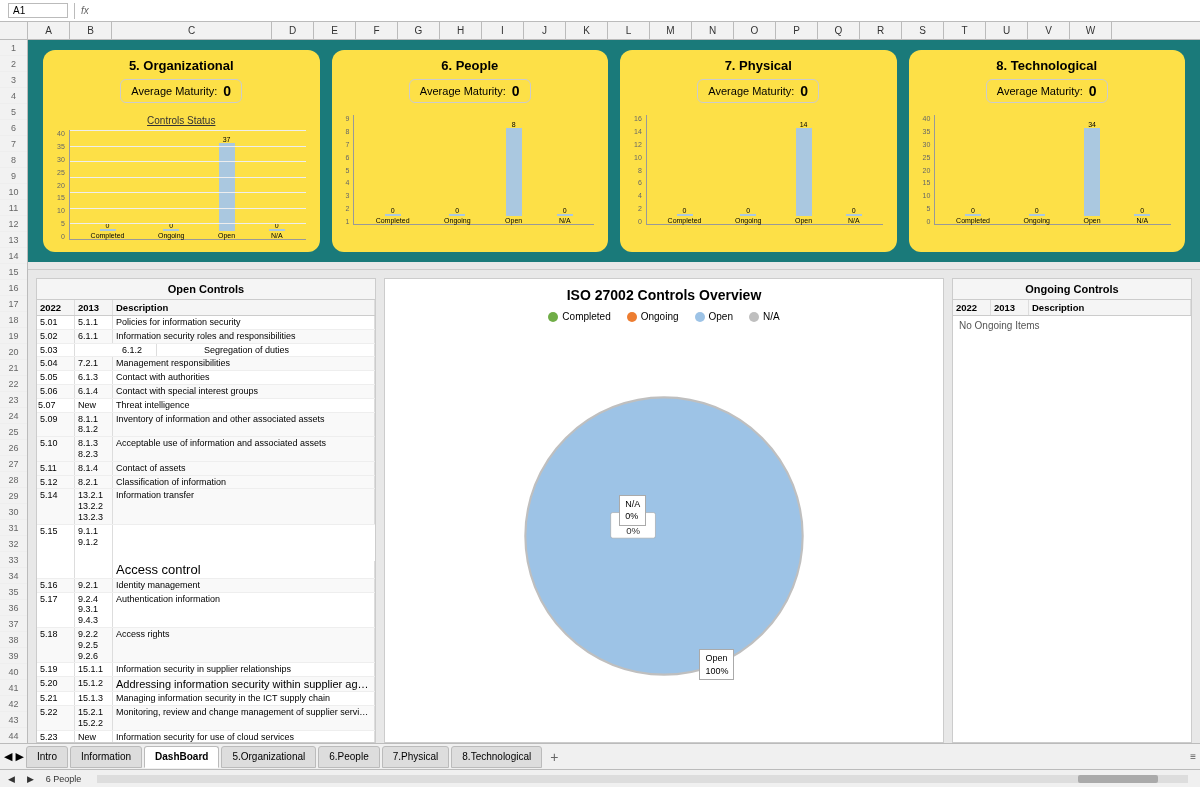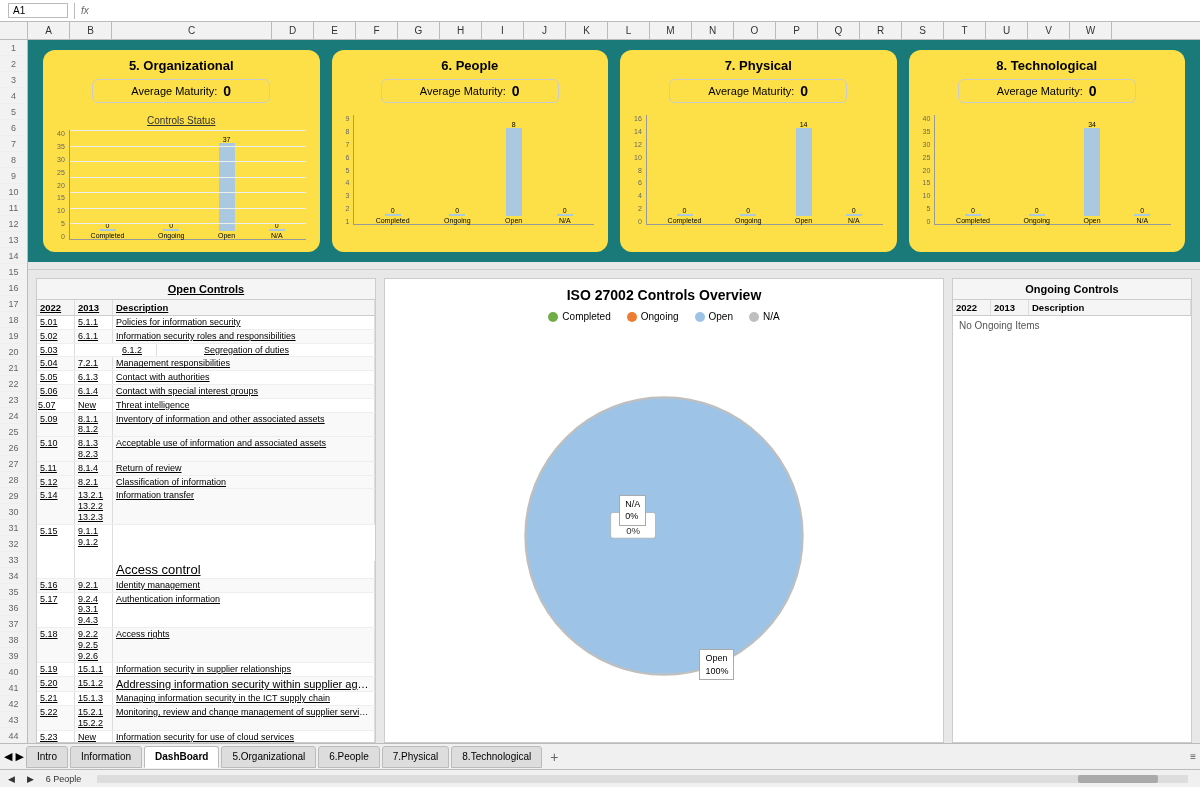--- a/index.html
+++ b/index.html
@@ -79,21 +79,21 @@
     }
 
     .card-maturity {
       display: flex;
       align-items: center;
       justify-content: center;
       border: 1px solid #ccc;
       border-radius: 6px;
       padding: 3px 8px;
       margin: 0 auto 8px;
-      width: 178px;
+      width: 122px;
       font-size: 11px;
       gap: 6px;
     }
     .card-maturity-value {
       font-weight: bold;
       font-size: 14px;
     }
 
     .chart-area {
       flex: 1;
@@ -117,21 +117,20 @@
 
     
     .open-controls {
       width: 340px;
       flex-shrink: 0;
       background: white;
       border: 1px solid #ccc;
       margin: 8px 4px 0 8px;
       overflow: hidden;
       font-size: 9.5px;
-      text-decoration: underline;
     }
     .section-title {
       text-align: center;
       font-weight: bold;
       font-size: 11px;
       padding: 4px;
       background: #f5f5f5;
       border-bottom: 1px solid #ccc;
     }
     .controls-header {
@@ -683,21 +682,21 @@
                 </div>
                 <div class="controls-row" style="display: grid; grid-template-columns: 38px 38px 1fr; border-bottom: 1px solid rgb(238, 238, 238); background: rgb(249, 249, 249);">
                   <div style="padding: 1px 3px; border-right: 1px solid rgb(221, 221, 221); font-size: 9px;">5.10</div>
                   <div style="padding: 1px 3px; border-right: 1px solid rgb(221, 221, 221); font-size: 9px; white-space: pre-line; line-height: 1.2;">8.1.3
 8.2.3</div>
                   <div style="padding: 1px 3px; font-size: 9px; overflow: hidden; text-overflow: ellipsis; white-space: nowrap;">Acceptable use of information and associated assets</div>
                 </div>
                 <div class="controls-row" style="display: grid; grid-template-columns: 38px 38px 1fr; border-bottom: 1px solid rgb(238, 238, 238);">
                   <div style="padding: 1px 3px; border-right: 1px solid rgb(221, 221, 221); font-size: 9px;">5.11</div>
                   <div style="padding: 1px 3px; border-right: 1px solid rgb(221, 221, 221); font-size: 9px; white-space: pre-line; line-height: 1.2;">8.1.4</div>
-                  <div style="padding: 1px 3px; font-size: 9px; overflow: hidden; text-overflow: ellipsis; white-space: nowrap;">Return of review</div>
+                  <div style="padding: 1px 3px; font-size: 9px; overflow: hidden; text-overflow: ellipsis; white-space: nowrap;">Contact of assets</div>
                 </div>
                 <div class="controls-row" style="display: grid; grid-template-columns: 38px 38px 1fr; border-bottom: 1px solid rgb(238, 238, 238); background: rgb(249, 249, 249);">
                   <div style="padding: 1px 3px; border-right: 1px solid rgb(221, 221, 221); font-size: 9px;">5.12</div>
                   <div style="padding: 1px 3px; border-right: 1px solid rgb(221, 221, 221); font-size: 9px; white-space: pre-line; line-height: 1.2;">8.2.1</div>
                   <div style="padding: 1px 3px; font-size: 9px; overflow: hidden; text-overflow: ellipsis; white-space: nowrap;">Classification of information</div>
                 </div>
                 <div class="controls-row" style="display: grid; grid-template-columns: 38px 38px 1fr; border-bottom: 1px solid rgb(238, 238, 238); background: rgb(249, 249, 249);">
                   <div style="padding: 1px 3px; border-right: 1px solid rgb(221, 221, 221); font-size: 9px;">5.14</div>
                   <div style="padding: 1px 3px; border-right: 1px solid rgb(221, 221, 221); font-size: 9px; white-space: pre-line; line-height: 1.2;">13.2.1
 13.2.2

